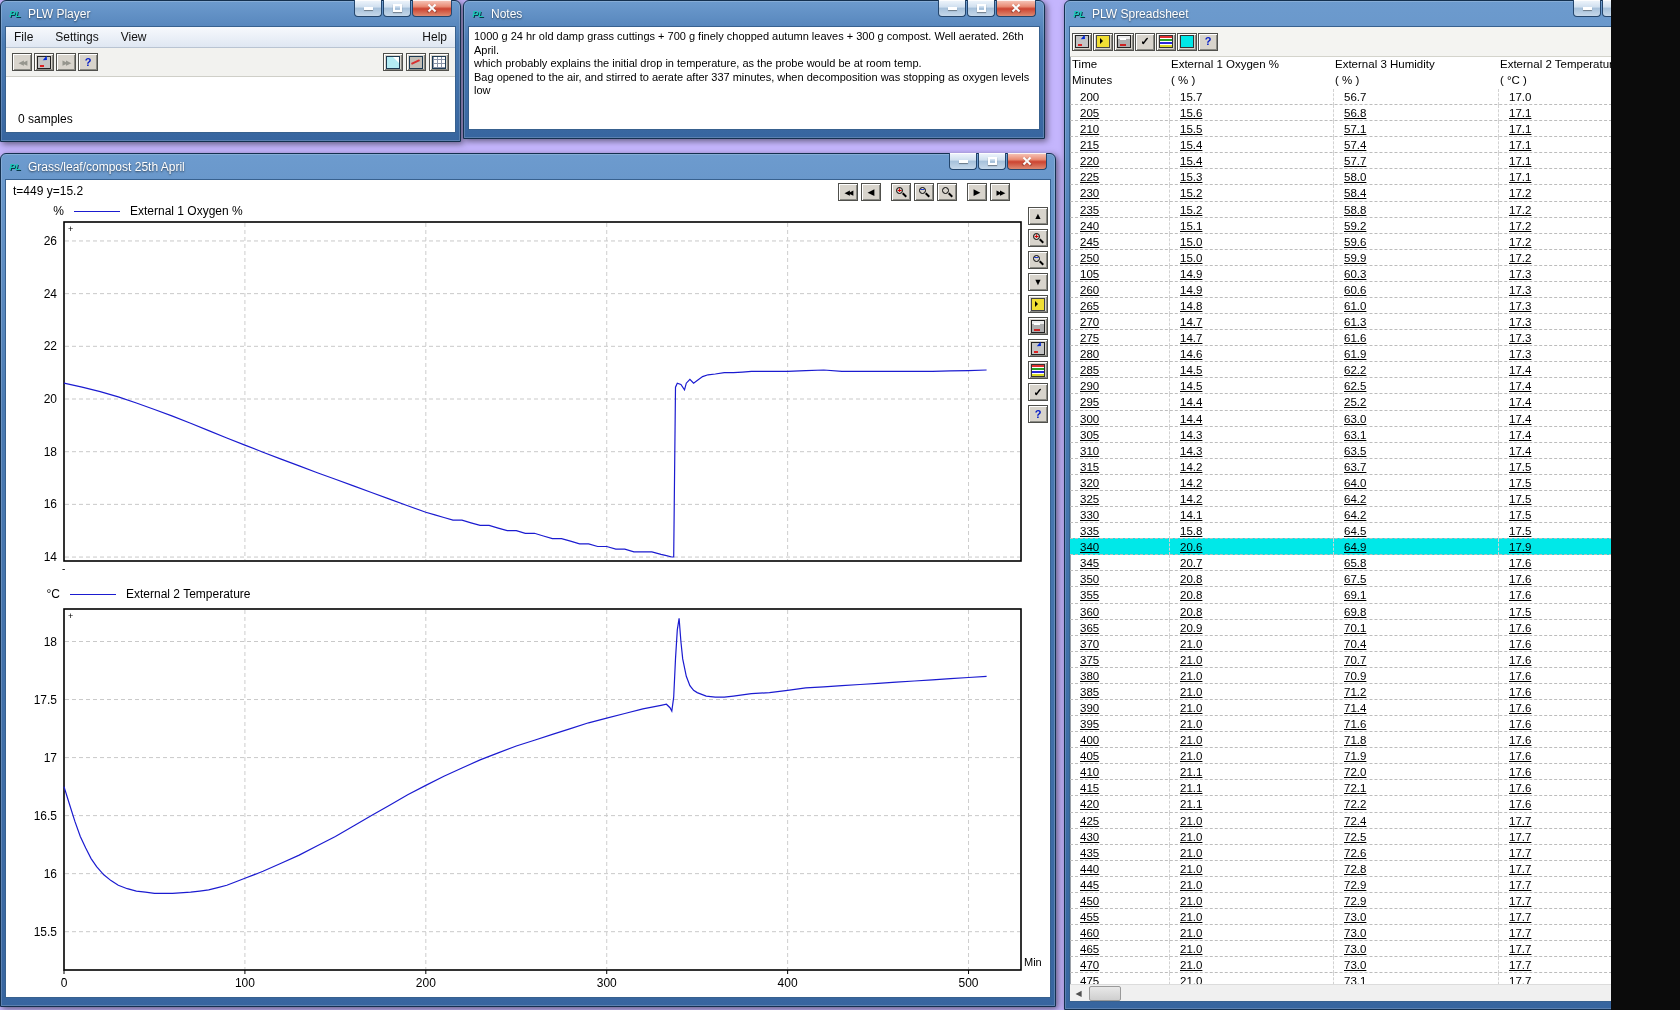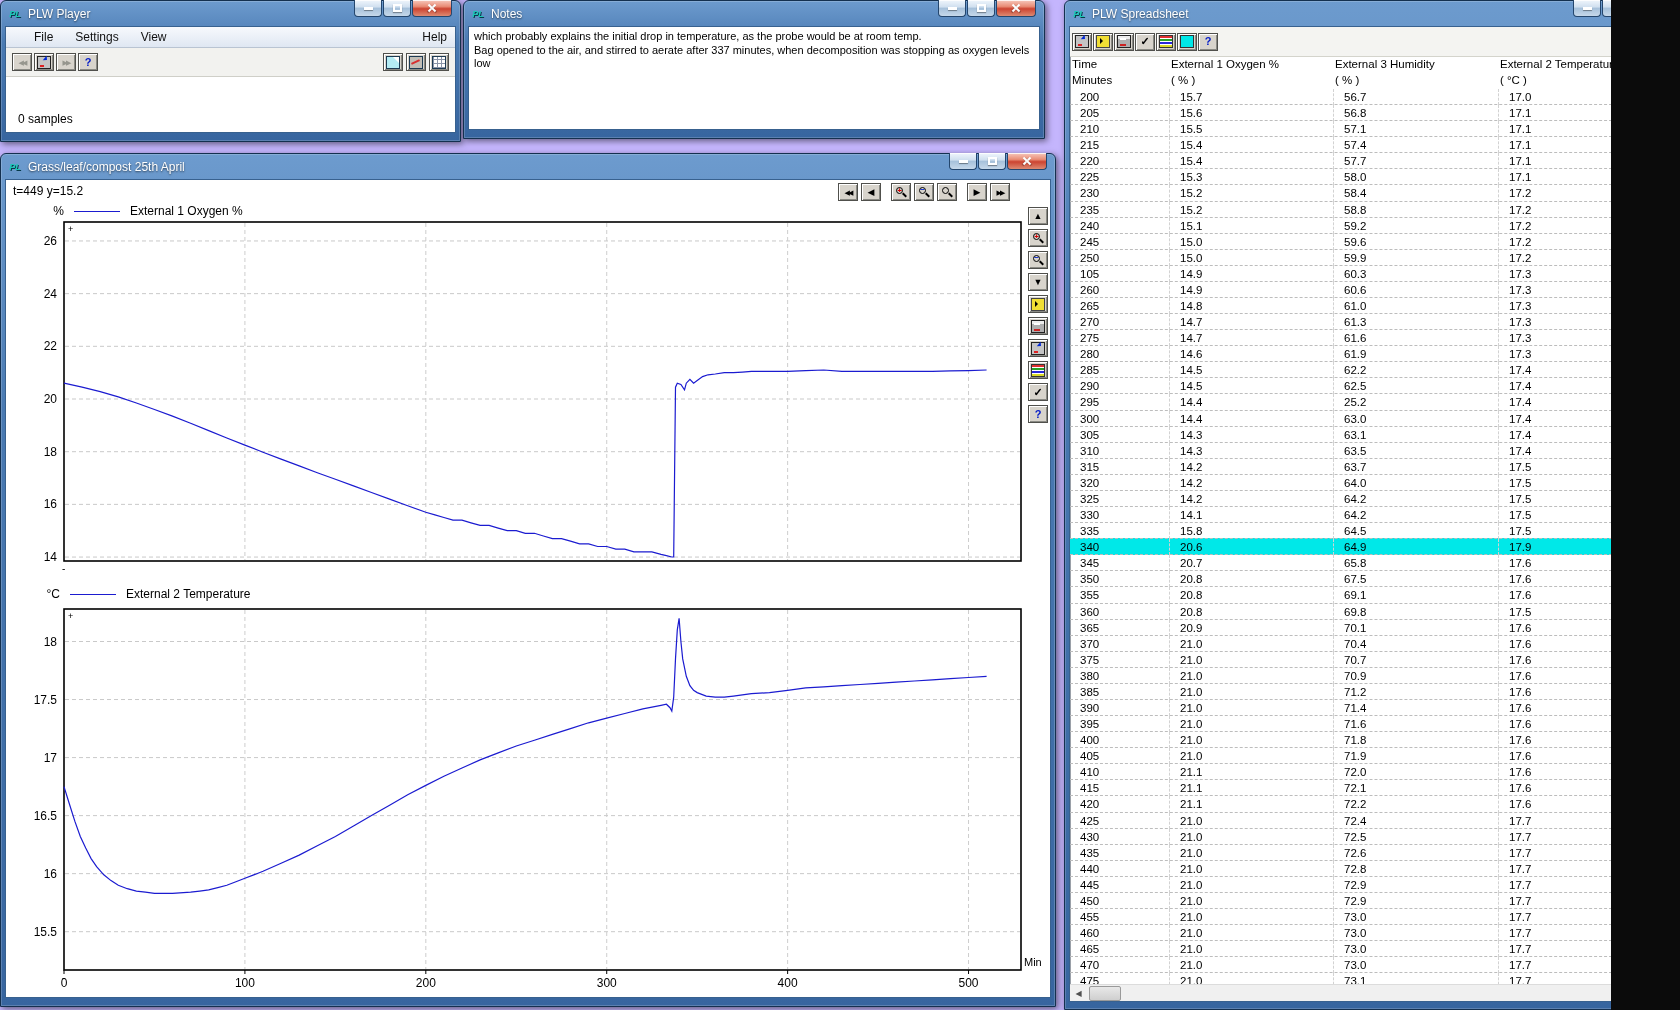--- a/index.html
+++ b/index.html
@@ -100,21 +100,21 @@
   
   #win-sheet{left:1064px;top:0;width:616px;height:1010px;border-radius:6px 0 0 0;}
   #win-sheet .client{height:976px;display:flex;flex-direction:column;overflow:hidden;}
   .stoolbar{height:25px;display:flex;align-items:center;gap:1px;padding:2px 2px;background:#f4f4f1;
             border-bottom:1px solid #d4d4cc;}
   .sheet-body{flex:1;display:grid;grid-template-columns:1fr 17px;grid-template-rows:1fr 17px;min-height:0;}
   .table-area{overflow:hidden;box-shadow:inset 1px 0 0 #9aa0a8;background:#fff;font-size:11.5px;color:#000;}
   .srow{display:grid;grid-template-columns:99px 164px 165px 1fr;height:16.08px;line-height:16px;}
   .srow>div{padding-left:10px;white-space:nowrap;overflow:hidden;}
   .srow>div:nth-child(2),.srow>div:nth-child(3),.srow>div:nth-child(4){border-left:1px dashed #d2d2d2;}
-  .srow+.srow{border-top:1px dashed #bdbdbd;margin-top:-1px;}
+  .srow+.srow{border-top:1px dashed #bdbdbd;margin-top:-1px;text-decoration:underline;}
   .srow.hl{background:#00e8e8;}
   .sheader{display:grid;grid-template-columns:99px 164px 165px 1fr;height:32px;font-size:11.5px;}
   .sheader>div{padding-left:2px;line-height:15px;}
   .hdr-rows{height:902px;overflow:hidden;}
   
   .vscroll{background:#f0f0f0;border-left:1px solid #dcdcdc;display:flex;flex-direction:column;align-items:center;}
   .hscroll{background:#f0f0f0;border-top:1px solid #dcdcdc;display:flex;align-items:center;}
   .sbtn{width:17px;height:17px;display:flex;align-items:center;justify-content:center;background:#f0f0f0;
         border:none;padding:0;color:#505050;font-size:8px;}
   .thumb-v{width:13px;height:22px;margin-top:38px;background:linear-gradient(90deg,#e8e8e8,#cfcfcf);
@@ -141,21 +141,21 @@
         <b class="cap">
             <i class="g-max"></i>
           </b>
         <b class="cap close">
             <i class="g-x"></i>
           </b>
       </span>
     </div>
     <div class="client">
       <div class="menubar">
-        <span id="player-menus" style="display:flex;gap:22px;margin-left:20px;">
+        <span id="player-menus" style="display:flex;gap:22px;">
             <span>File</span>
             <span>Settings</span>
             <span>View</span>
           </span>
         <span class="menu-help">Help</span>
       </div>
       <div class="ptoolbar">
         <span id="player-tools" style="display:flex;gap:2px;">
             <button class="tbtn">
               <span class="ic i-rewind-icon"></span>
@@ -198,20 +198,21 @@
           </b>
         <b class="cap">
             <i class="g-max"></i>
           </b>
         <b class="cap close">
             <i class="g-x"></i>
           </b>
       </span>
     </div>
     <div class="client" id="notes-body">
+        <div>1000 g 24 hr old damp grass cuttings + 700 g finely chopped autumn leaves + 300 g compost. Well aerated. 26th April.</div>
         <div>which probably explains the initial drop in temperature, as the probe would be at room temp.</div>
         <div>Bag opened to the air, and stirred to aerate after 337 minutes, when decomposition was stopping as oxygen levels low</div>
       </div>
   </div>
 
   <div class="window" id="win-graph">
     <div class="titlebar">
       <span class="app-icon">PL</span>
       <span>Grass/leaf/compost 25th April</span>
       <span class="caps">

